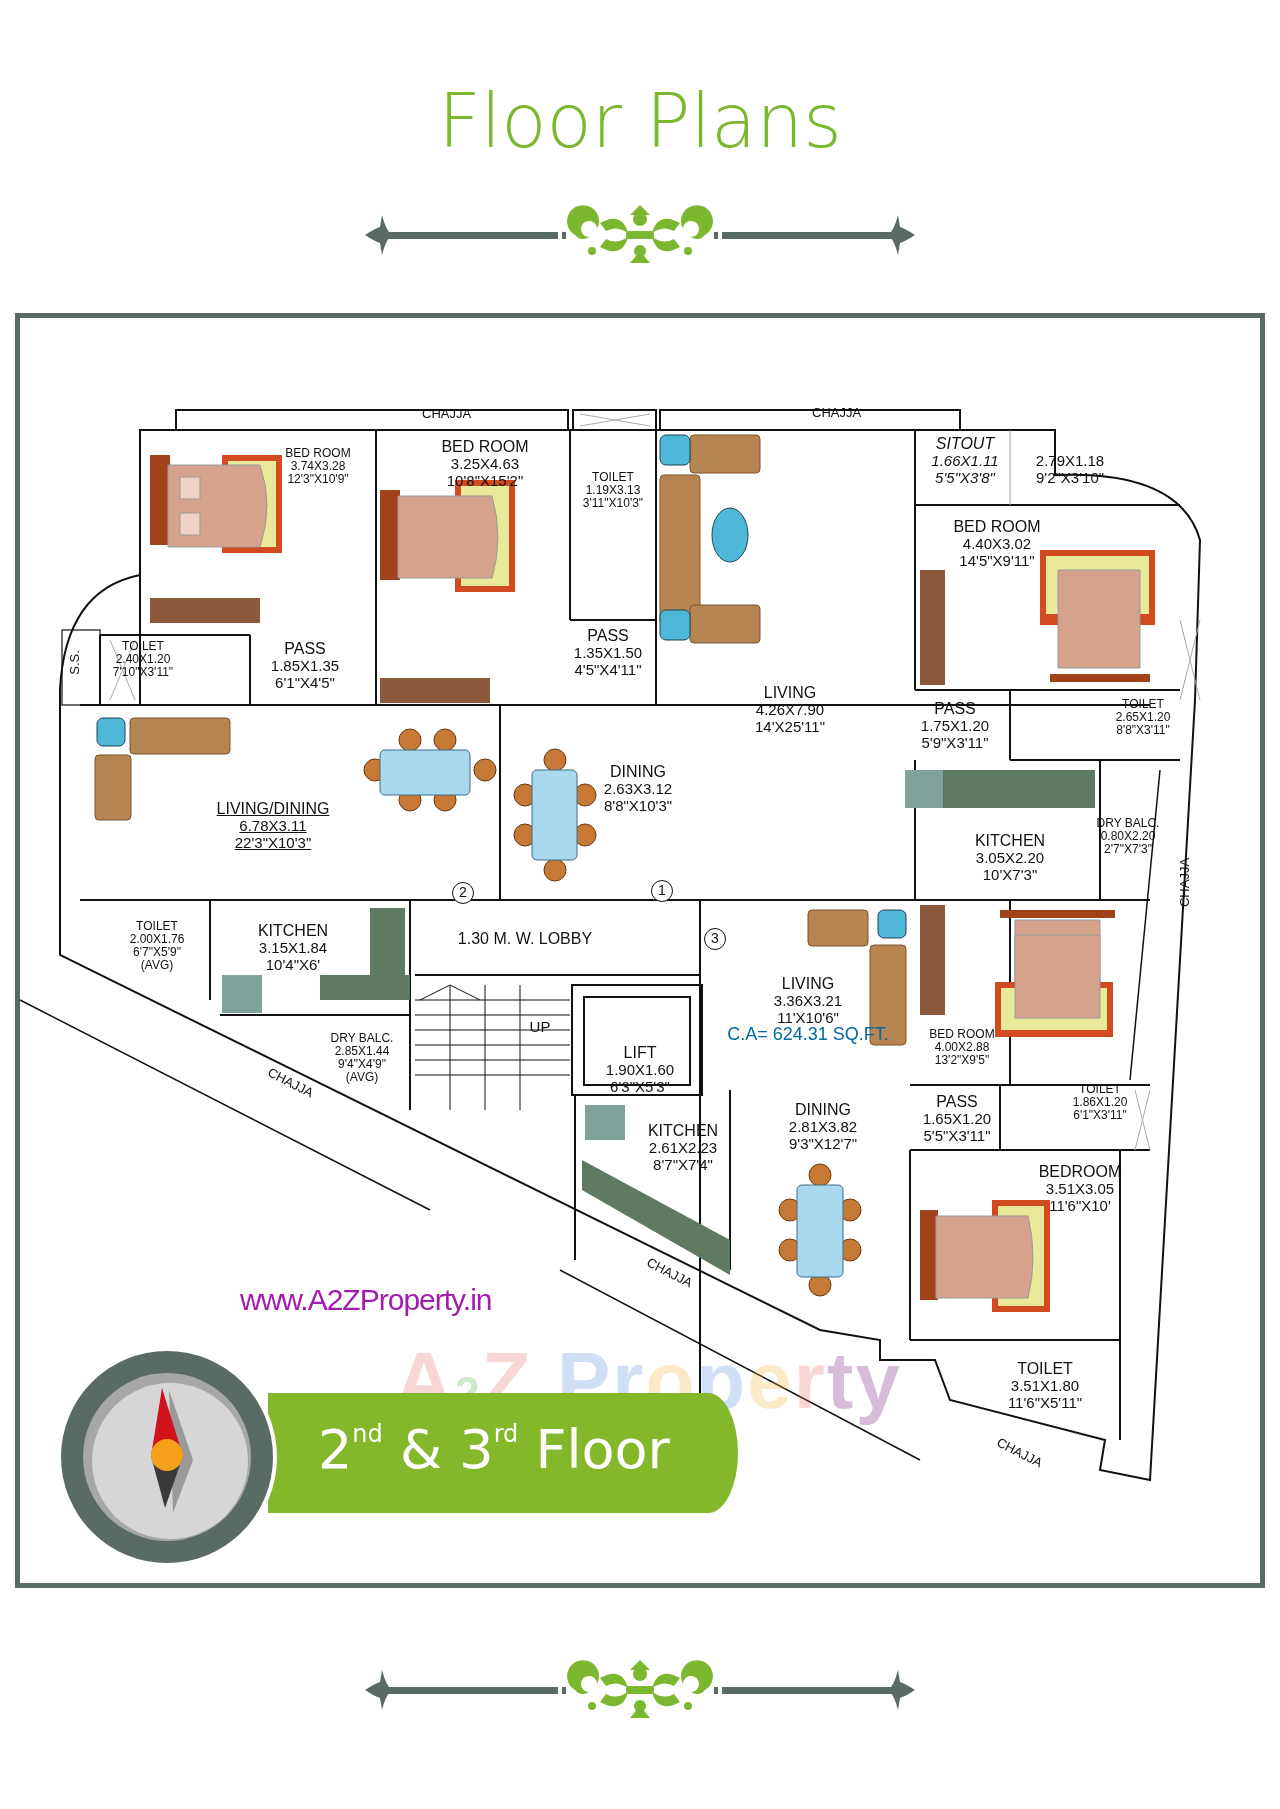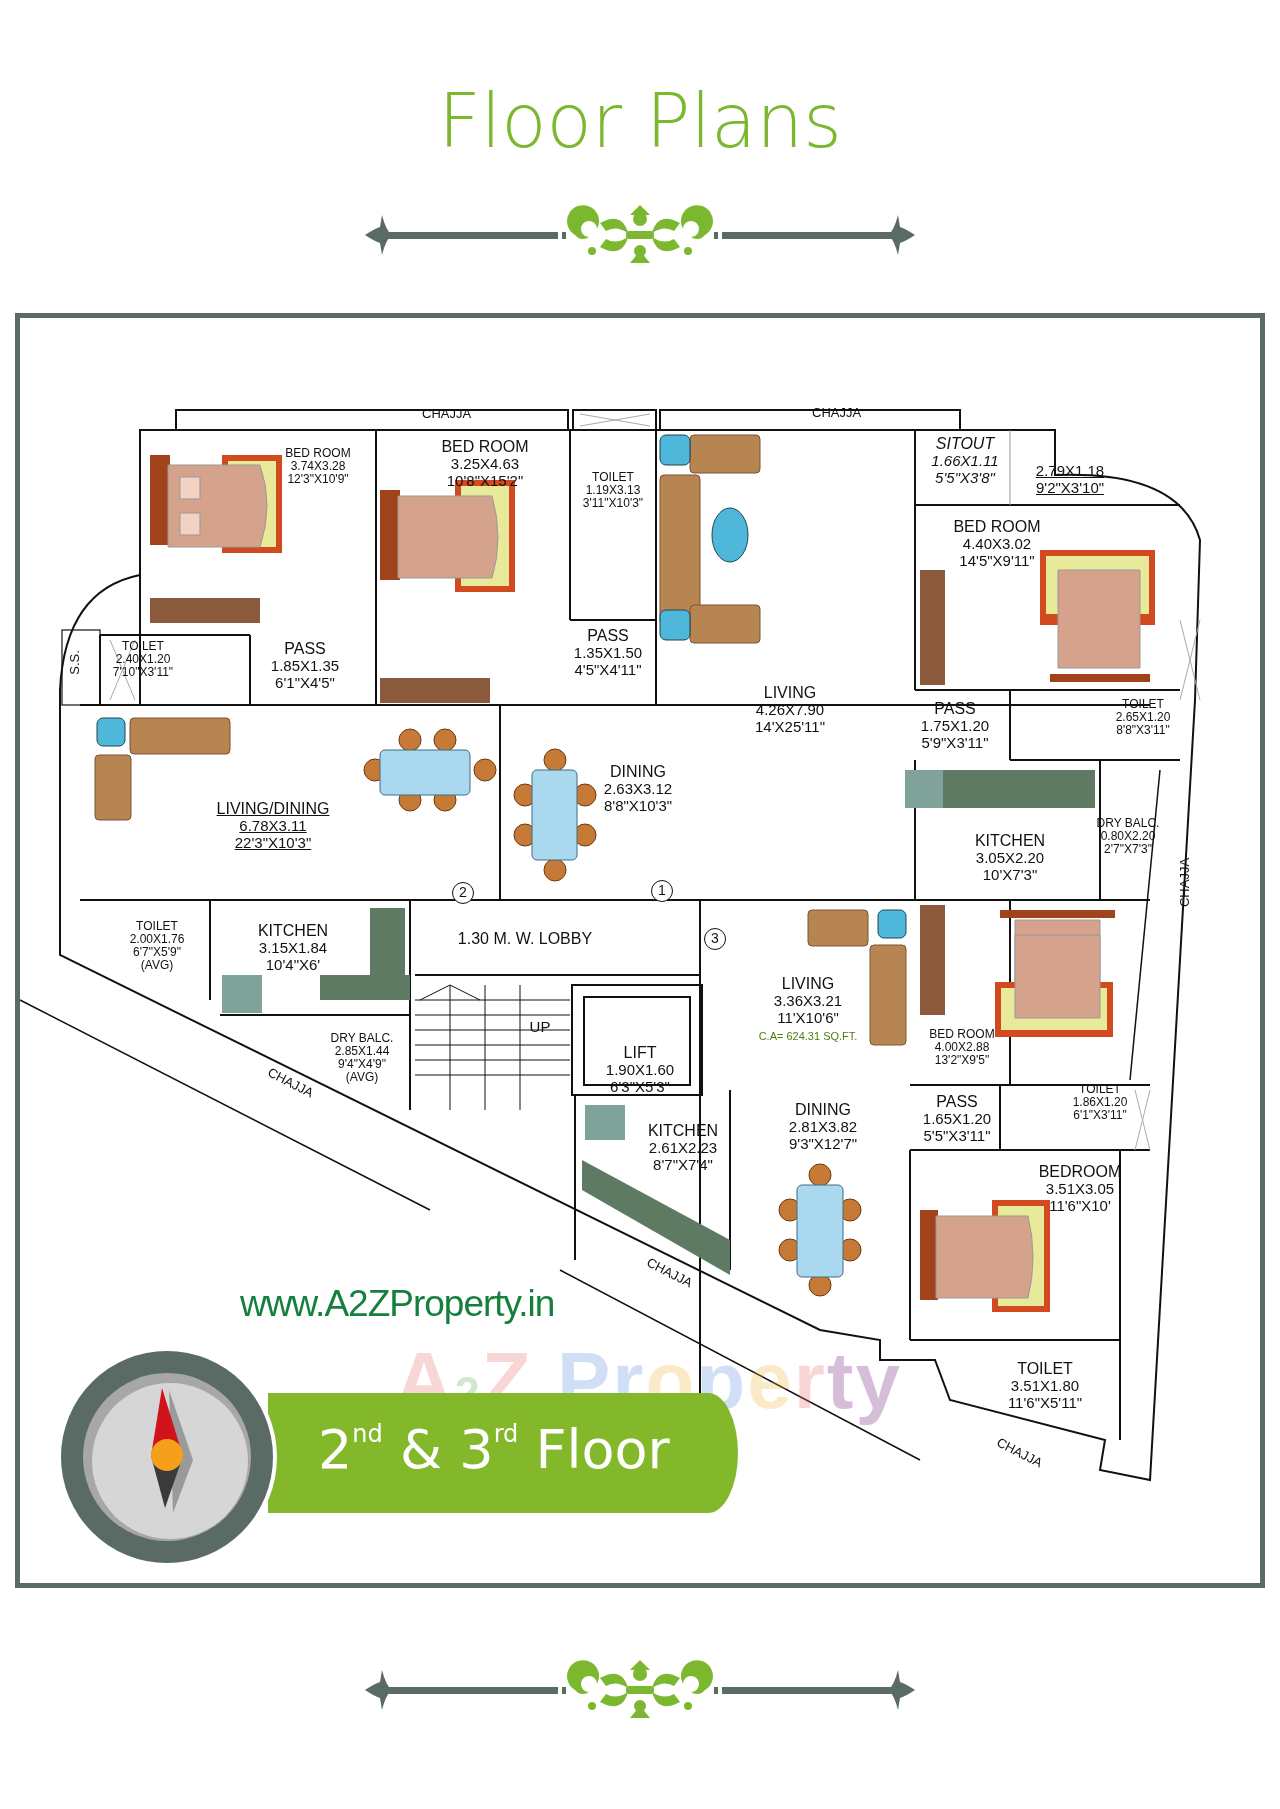--- a/index.html
+++ b/index.html
@@ -22,31 +22,31 @@
 
   .plan { position: absolute; left: 0; top: 0; width: 1280px; height: 1809px; }
 
   .lbl {
     position: absolute; text-align: center; font-size: 15px; line-height: 17px;
     color: #111; white-space: nowrap; transform: translateX(-50%);
   }
   .lbl .nm { font-size: 16px; display: block; }
   .lbl.sm { font-size: 12px; line-height: 13px; }
   .lbl.sm .nm { font-size: 12px; }
-  .ca { color: #4d7c0f; font-size: 11px; }
+  .ca { color: #0369a1; font-size: 18px; }
 
   .rot { position: absolute; font-size: 13px; white-space: nowrap; }
 
   .circ {
     position: absolute; width: 22px; height: 22px; border: 1.5px solid #111; border-radius: 50%;
     font-size: 14px; text-align: center; line-height: 19px; background: #fff;
   }
 
   .watermark1 {
-    position: absolute; left: 240px; top: 1283px; font-size: 37px; color: #15803d;
+    position: absolute; left: 240px; top: 1283px; font-size: 30px; color: #a21caf;
     font-family: "Liberation Sans", sans-serif; letter-spacing: -1px;
   }
   .watermark2 {
     position: absolute; left: 395px; top: 1335px; font-size: 80px; font-weight: bold; opacity: .28;
     font-family: "Liberation Sans", sans-serif; letter-spacing: 2px;
   }
 
   .banner {
     position: absolute; left: 268px; top: 1393px; width: 470px; height: 120px;
     background: #83b82a; border-radius: 0 60px 60px 0 / 0 120px 120px 0;
@@ -255,21 +255,21 @@
     <rect x="222" y="975" width="40" height="38" fill="#7fa39a"></rect>
     <path d="M582 1160 L730 1240 L730 1275 L582 1190 Z" fill="#5f7a62"></path>
     <rect x="585" y="1105" width="40" height="35" fill="#7fa39a"></rect>
   </g>
 </svg>
 
 <div class="lbl sm" style="left:318px; top:447px;"><span class="nm">BED ROOM</span><span>3.74X3.28</span><br><span>12'3"X10'9"</span></div>
 <div class="lbl" style="left:485px; top:438px;"><span class="nm">BED ROOM</span><span>3.25X4.63</span><br><span>10'8"X15'2"</span></div>
 <div class="lbl sm" style="left:613px; top:471px;"><span class="nm">TOILET</span><span>1.19X3.13</span><br><span>3'11"X10'3"</span></div>
 <div class="lbl" style="left:965px; top:435px;font-style:italic;"><span class="nm">SITOUT</span><span>1.66X1.11</span><br><span>5'5"X3'8"</span></div>
-<div class="lbl" style="left:1070px; top:462px;text-decoration:underline;"><span>2.79X1.18</span><br><span>9'2"X3'10"</span></div>
+<div class="lbl" style="left:1070px; top:452px;"><span>2.79X1.18</span><br><span>9'2"X3'10"</span></div>
 <div class="lbl" style="left:997px; top:518px;"><span class="nm">BED ROOM</span><span>4.40X3.02</span><br><span>14'5"X9'11"</span></div>
 <div class="lbl sm" style="left:143px; top:640px;"><span class="nm">TOILET</span><span>2.40X1.20</span><br><span>7'10"X3'11"</span></div>
 <div class="lbl" style="left:305px; top:640px;"><span class="nm">PASS</span><span>1.85X1.35</span><br><span>6'1"X4'5"</span></div>
 <div class="lbl" style="left:608px; top:627px;"><span class="nm">PASS</span><span>1.35X1.50</span><br><span>4'5"X4'11"</span></div>
 <div class="lbl" style="left:790px; top:684px;"><span class="nm">LIVING</span><span>4.26X7.90</span><br><span>14'X25'11"</span></div>
 <div class="lbl" style="left:955px; top:700px;"><span class="nm">PASS</span><span>1.75X1.20</span><br><span>5'9"X3'11"</span></div>
 <div class="lbl sm" style="left:1143px; top:698px;"><span class="nm">TOILET</span><span>2.65X1.20</span><br><span>8'8"X3'11"</span></div>
 <div class="lbl" style="left:273px; top:800px;text-decoration:underline;"><span class="nm">LIVING/DINING</span><span>6.78X3.11</span><br><span>22'3"X10'3"</span></div>
 <div class="lbl" style="left:638px; top:763px;"><span class="nm">DINING</span><span>2.63X3.12</span><br><span>8'8"X10'3"</span></div>
 <div class="lbl" style="left:1010px; top:832px;"><span class="nm">KITCHEN</span><span>3.05X2.20</span><br><span>10'X7'3"</span></div>

